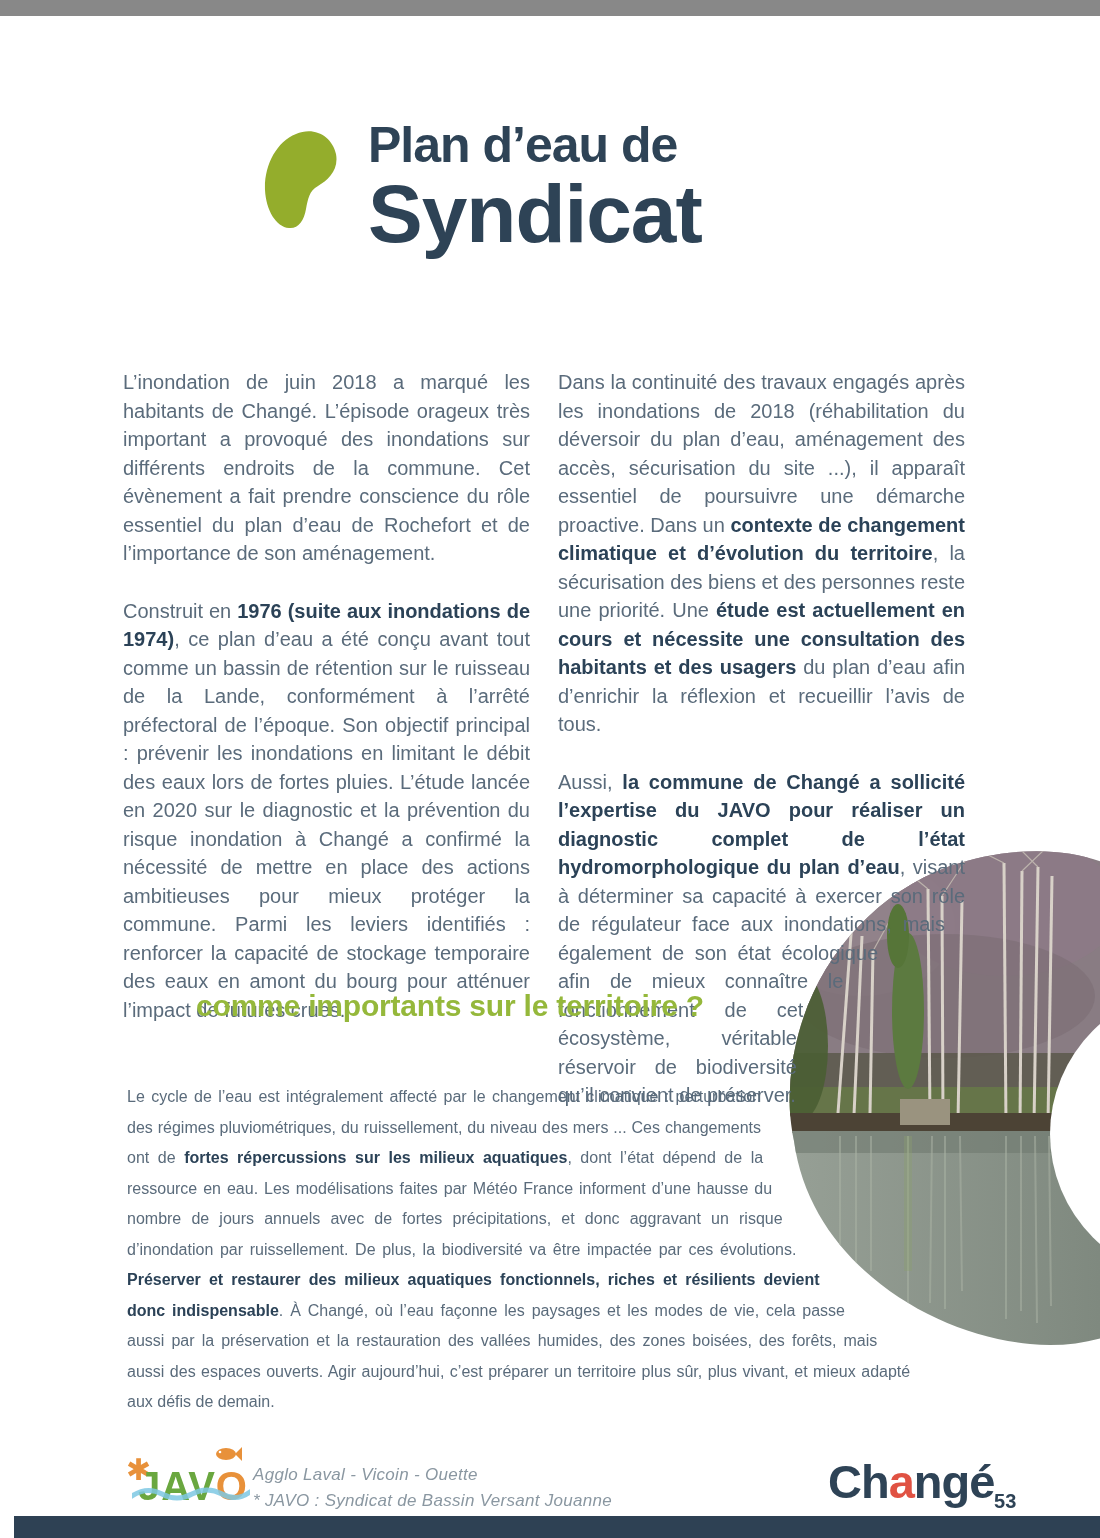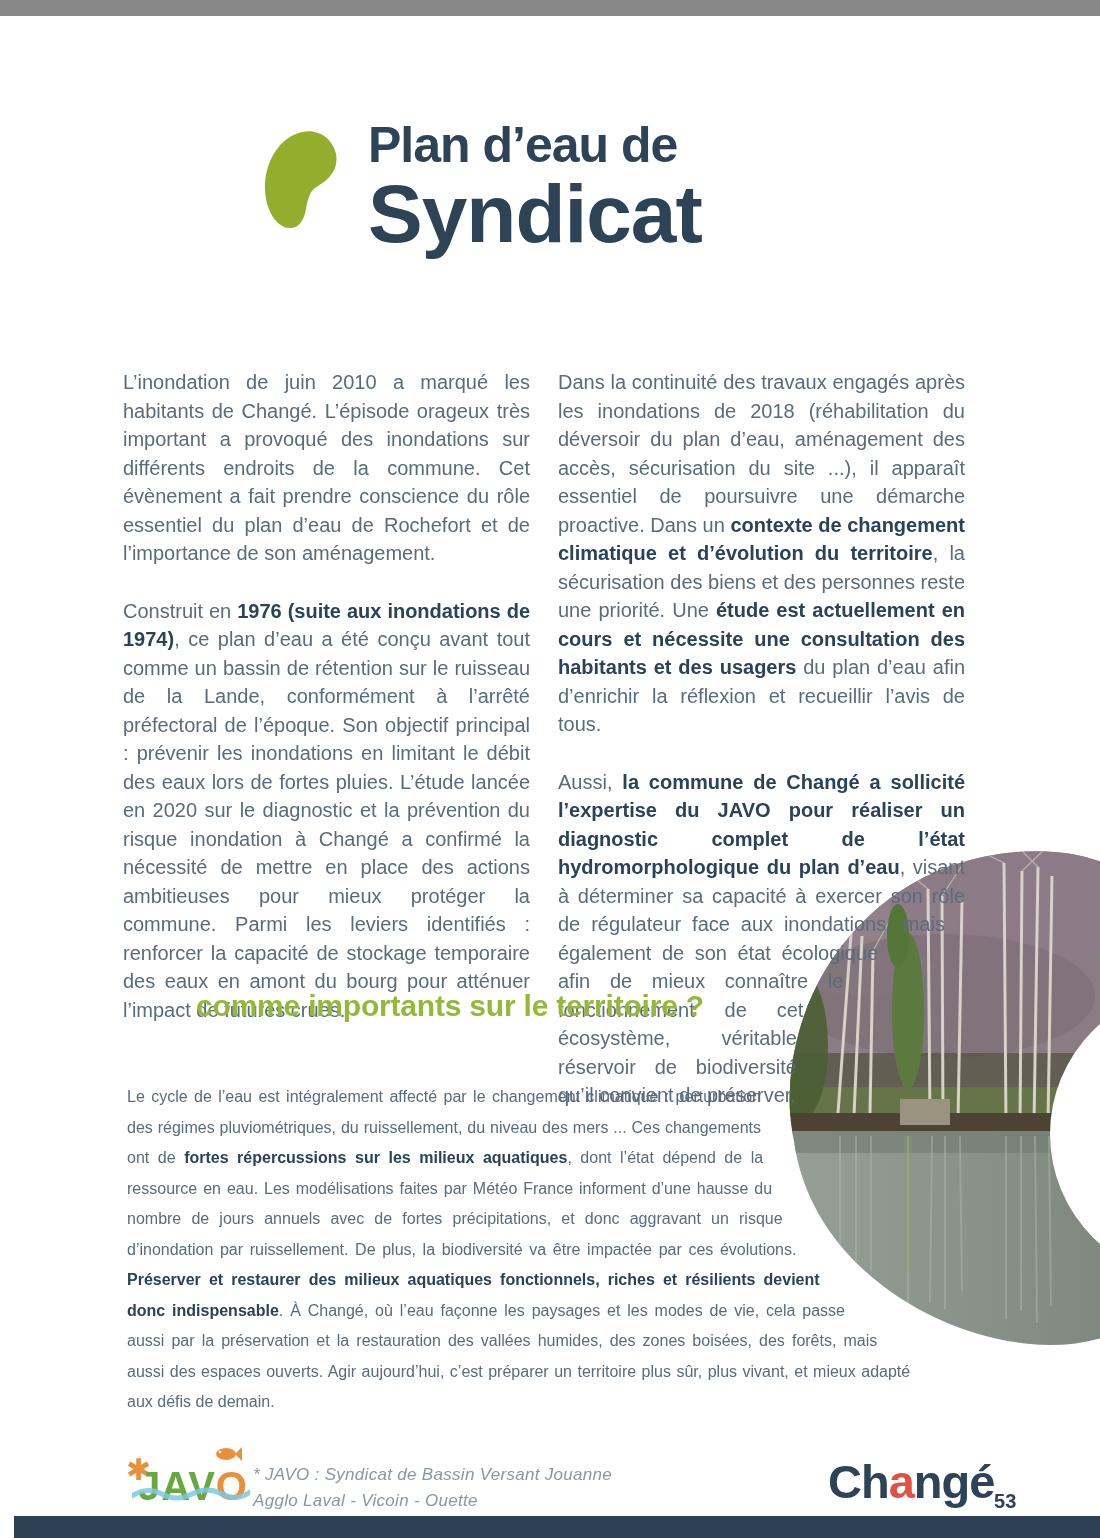--- a/index.html
+++ b/index.html
@@ -147,21 +147,21 @@
     </svg>
     <div class="logo-text">
       <div class="logo-l1">Plan d’eau de</div>
       <div class="logo-l2">Syndicat</div>
     </div>
   </header>
 
 
   <div class="columns">
     <div class="col">
-      <p><span>L’inondation de juin 2010 a marqué les habitants de Changé. L’épisode orageux très important a provoqué des inondations sur différents endroits de la commune. Cet évènement a fait prendre conscience du rôle essentiel du plan d’eau de Rochefort et de l’importance de son aménagement.</span></p>
+      <p><span>L’inondation de juin 2018 a marqué les habitants de Changé. L’épisode orageux très important a provoqué des inondations sur différents endroits de la commune. Cet évènement a fait prendre conscience du rôle essentiel du plan d’eau de Rochefort et de l’importance de son aménagement.</span></p>
       <p><span>Construit en </span><span class="bold">1976 (suite aux inondations de 1974)</span><span>, ce plan d’eau a été conçu avant tout comme un bassin de rétention sur le ruisseau de la Lande, conformément à l’arrêté préfectoral de l’époque. Son objectif principal : prévenir les inondations en limitant le débit des eaux lors de fortes pluies. L’étude lancée en 2020 sur le diagnostic et la prévention du risque inondation à Changé a confirmé la nécessité de mettre en place des actions ambitieuses pour mieux protéger la commune. Parmi les leviers identifiés : renforcer la capacité de stockage temporaire des eaux en amont du bourg pour atténuer l’impact de futures crues.</span></p>
     </div>
     <div class="col">
       <p><span>Dans la continuité des travaux engagés après les inondations de 2018 (réhabilitation du déversoir du plan d’eau, aménagement des accès, sécurisation du site ...), il apparaît essentiel de poursuivre une démarche proactive. Dans un </span><span class="bold">contexte de changement climatique et d’évolution du territoire</span><span>, la sécurisation des biens et des personnes reste une priorité. Une </span><span class="bold">étude est actuellement en cours et nécessite une consultation des habitants et des usagers</span><span> du plan d’eau afin d’enrichir la réflexion et recueillir l’avis de tous.</span></p>
       <p><span class="r2-spacer"></span><span><span>Aussi, </span><span class="bold">la commune de Changé a sollicité l’expertise du JAVO pour réaliser un diagnostic complet de l’état hydromorphologique du plan d’eau</span><span>, visant à déterminer sa capacité à exercer son rôle de régulateur face aux inondations, mais également de son état écologique afin de mieux connaître le fonctionnement de cet écosystème, véritable réservoir de biodiversité qu’il convient de préserver.</span></span></p>
     </div>
   </div>
 
   <div class="h2">
     <div>comme importants sur le territoire ?</div>
@@ -176,21 +176,21 @@
       <path d="M0 14 Q15 4 30 12 T60 12 T90 12 T118 10" fill="none" stroke="#7ec8e3" stroke-width="5" stroke-linecap="round" opacity="0.85"></path>
     </svg>
     <svg class="javo-fish" width="30" height="20" viewBox="0 0 30 20" aria-hidden="true">
       <ellipse cx="14" cy="10" rx="10" ry="6" fill="#e8913a"></ellipse>
       <path d="M23 10 L30 3 L30 17 Z" fill="#e8913a"></path>
       <circle cx="8" cy="8" r="1.3" fill="#fff"></circle>
     </svg>
   </div>
 
   <div class="footnote">
+    <div>Agglo Laval - Vicoin - Ouette</div>
     <div>* JAVO : Syndicat de Bassin Versant Jouanne</div>
-    <div>Agglo Laval - Vicoin - Ouette</div>
   </div>
 
   <div class="change-logo"><span class="change-navy">Ch</span><span class="change-red">a</span><span class="change-navy">ngé</span><span class="change-num">53</span></div>
 
   <div class="bar"></div>
 
 </div>
 
 </body></html>

